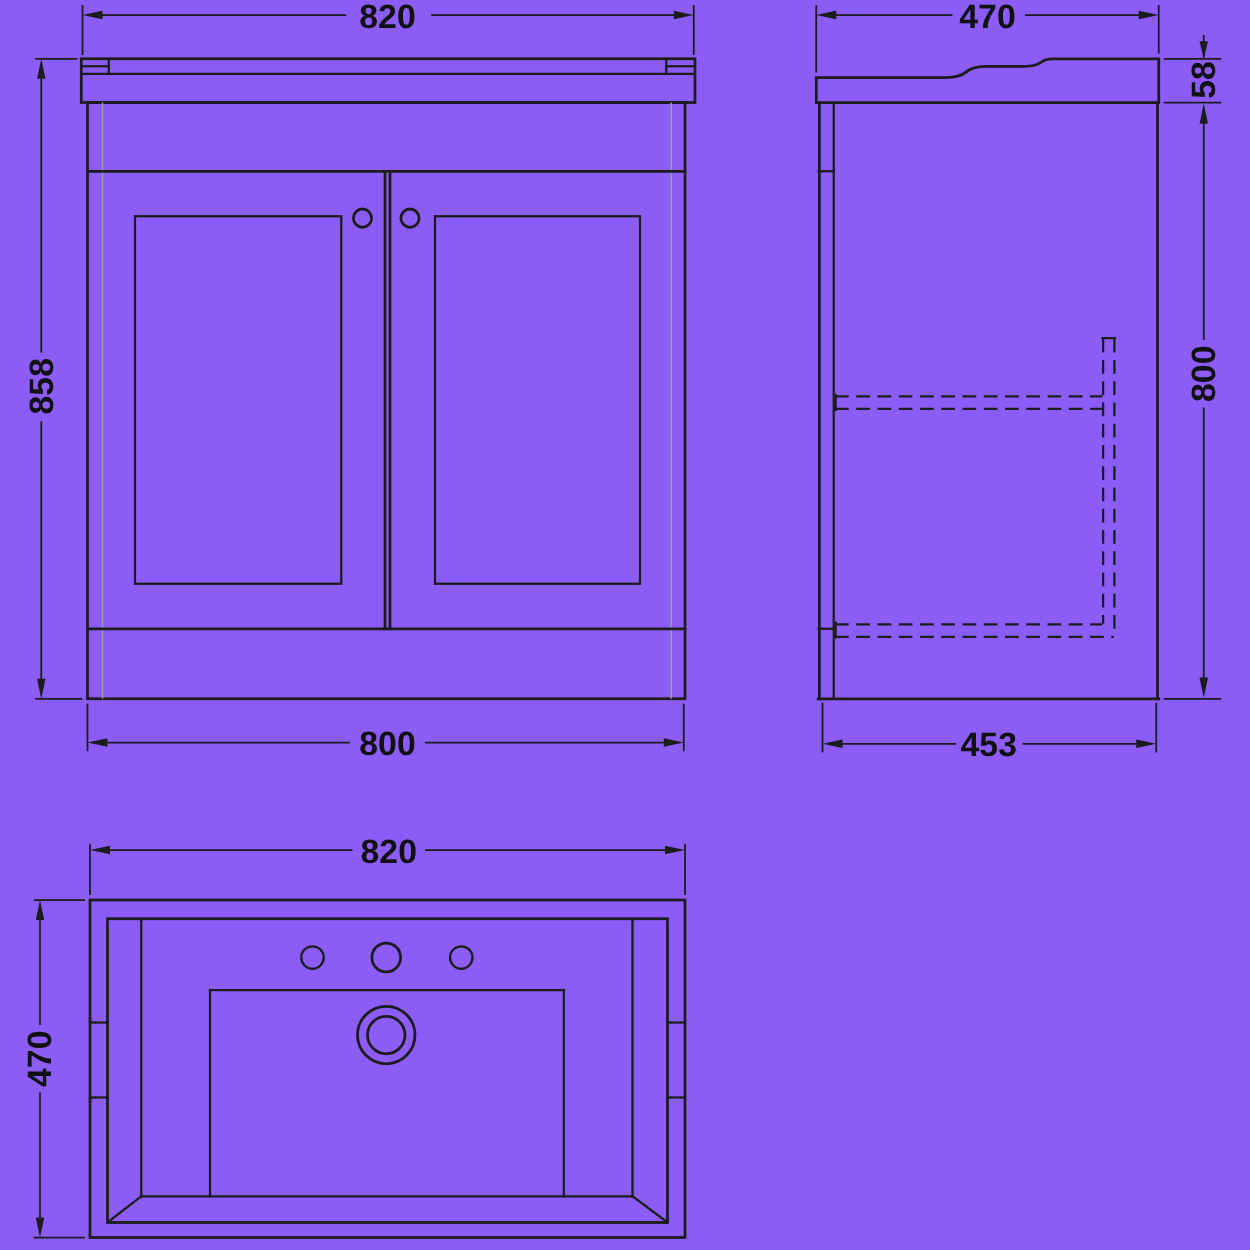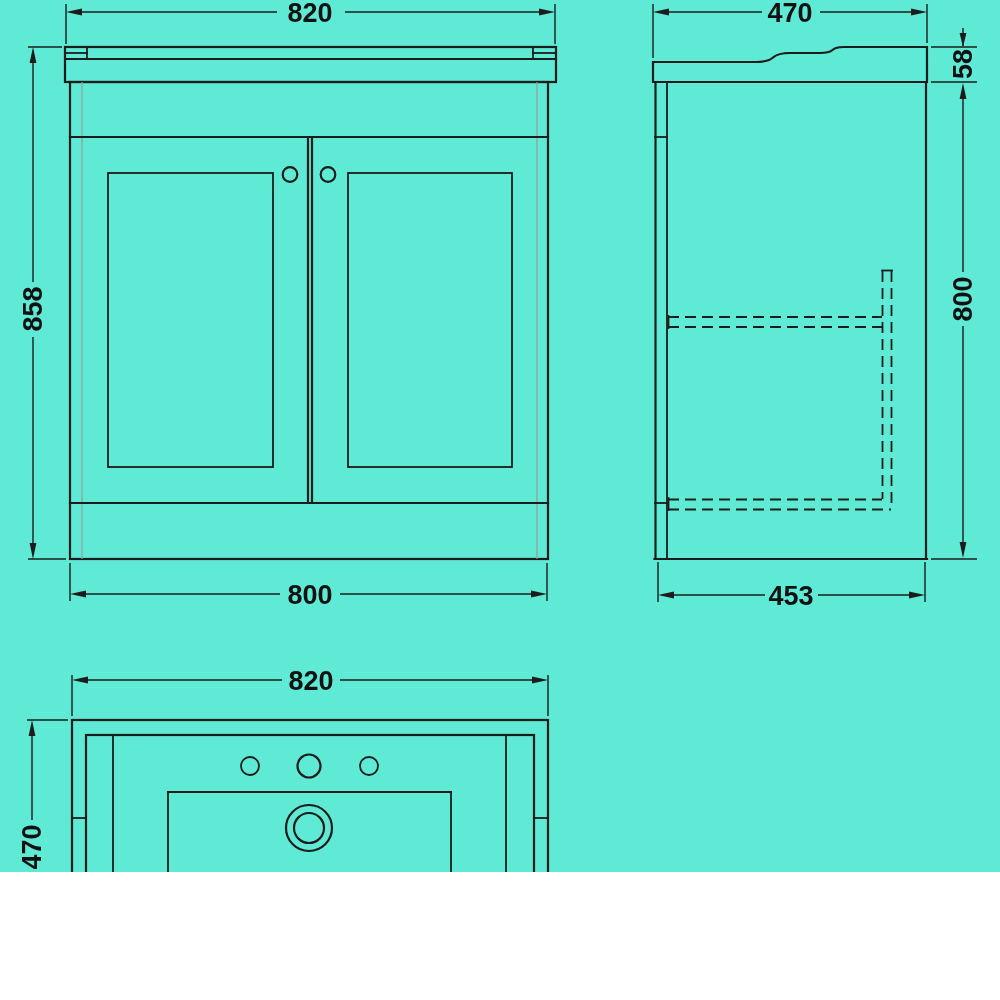--- a/index.html
+++ b/index.html
@@ -1,16 +1,16 @@
 <!DOCTYPE html>
 <html><head>
 <meta charset="utf-8">
 <style>
   html,body{margin:0;padding:0;background:#ffffff;}
-  .canvas{position:relative;width:1000px;height:872px;background:#5eead4;overflow:hidden;}
+  .canvas{position:relative;width:1000px;height:1000px;background:#8b5cf6;overflow:hidden;}
   svg{position:absolute;left:0;top:0;}
   .obj{stroke:#1c1c1c;stroke-width:2.2;fill:none;stroke-linecap:square;}
   .obj-thin{stroke:#1c1c1c;stroke-width:1.8;fill:none;stroke-linecap:square;}
   .faint{stroke:#9a9a9a;stroke-width:1.2;fill:none;}
   .dim{stroke:#1c1c1c;stroke-width:1.4;fill:none;stroke-linecap:butt;}
   .dashed{stroke:#1c1c1c;stroke-width:1.8;fill:none;stroke-dasharray:11 6;}
   .arrow{fill:#1c1c1c;stroke:none;}
   text.dimlabel{
     font-family:"Liberation Sans","DejaVu Sans",sans-serif;
     font-weight:bold;font-size:27px;fill:#111111;

